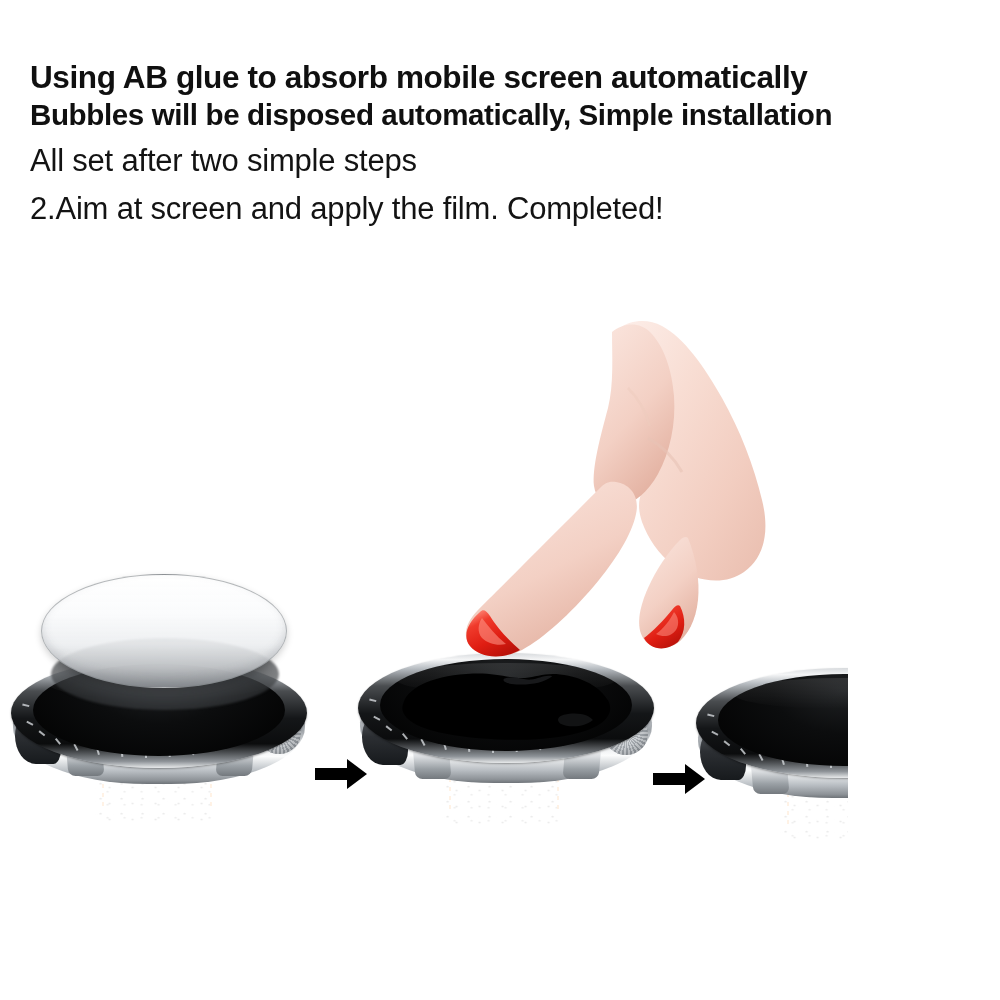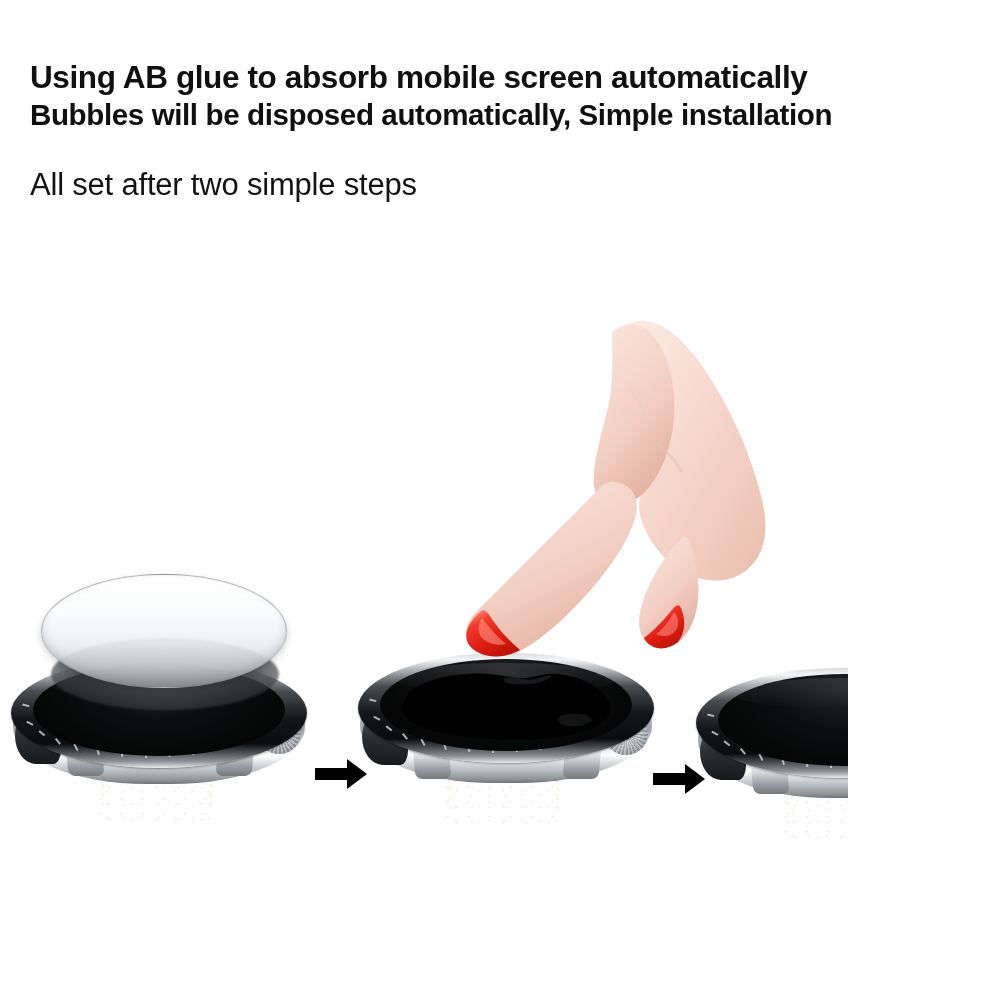--- a/index.html
+++ b/index.html
@@ -47,21 +47,21 @@
   }
   .line-reg {
     font-family: "Liberation Sans", sans-serif;
     font-weight: 400;
     color: #131313;
     font-size: 31px;
     line-height: 48px;
     letter-spacing: -0.2px;
     white-space: nowrap;
   }
-  .gap-top { margin-top: 28px; }
+  .gap-top { margin-top: 4px; }
 
   
   .scene {
     position: absolute;
     left: 0;
     top: 0;
     width: 1000px;
     height: 1000px;
   }
 
@@ -344,20 +344,21 @@
 </style>
 </head>
 <body>
 
 <div id="page">
 
   <div class="text-block">
     <div class="line-bold line-1">Using AB glue to absorb mobile screen automatically</div>
     <div class="line-bold line-2">Bubbles will be disposed automatically, Simple installation</div>
     <div class="line-reg gap-top">All set after two simple steps</div>
+    <div class="line-reg">2.Aim at screen and apply the film. Completed!</div>
   </div>
 
   <div class="scene">
 
     <div class="watch watch-1">
 
       <div class="strap">
         <div class="stitch stitch-l"></div>
         <div class="stitch stitch-r"></div>
       </div>

